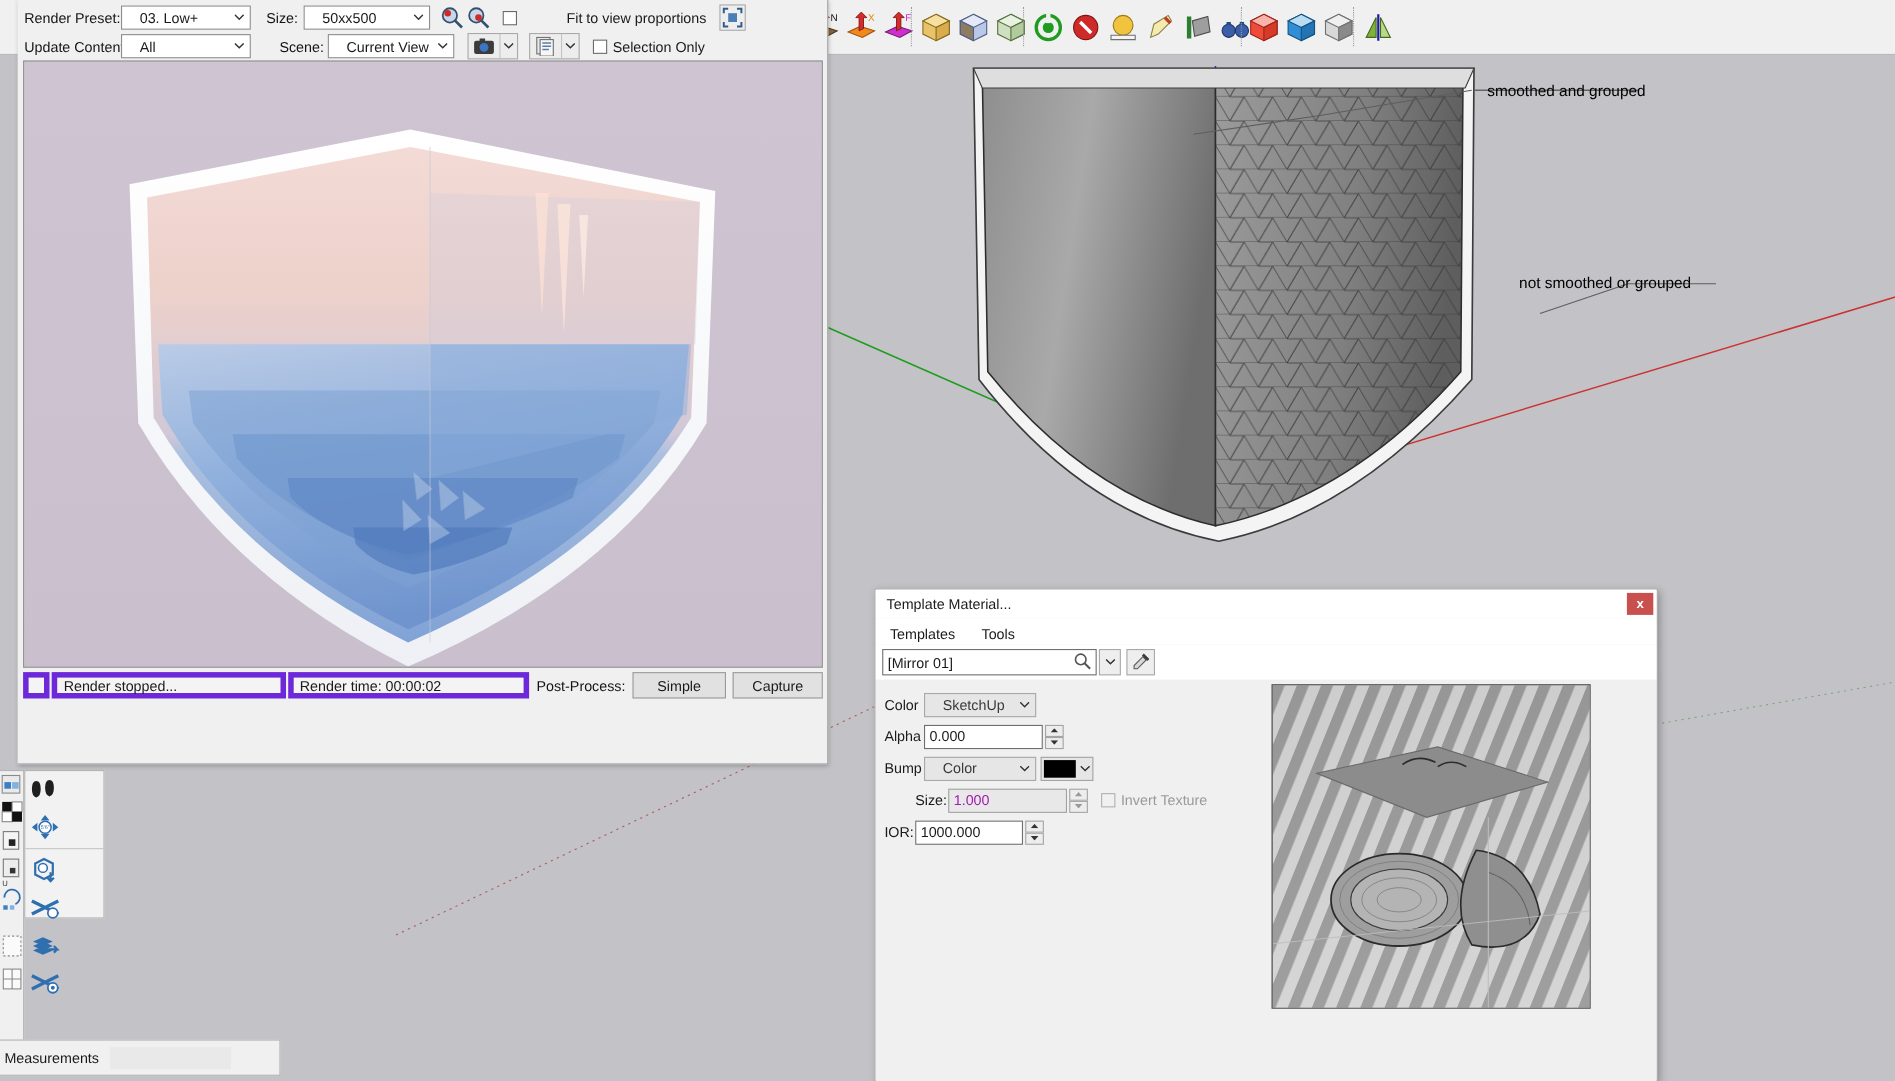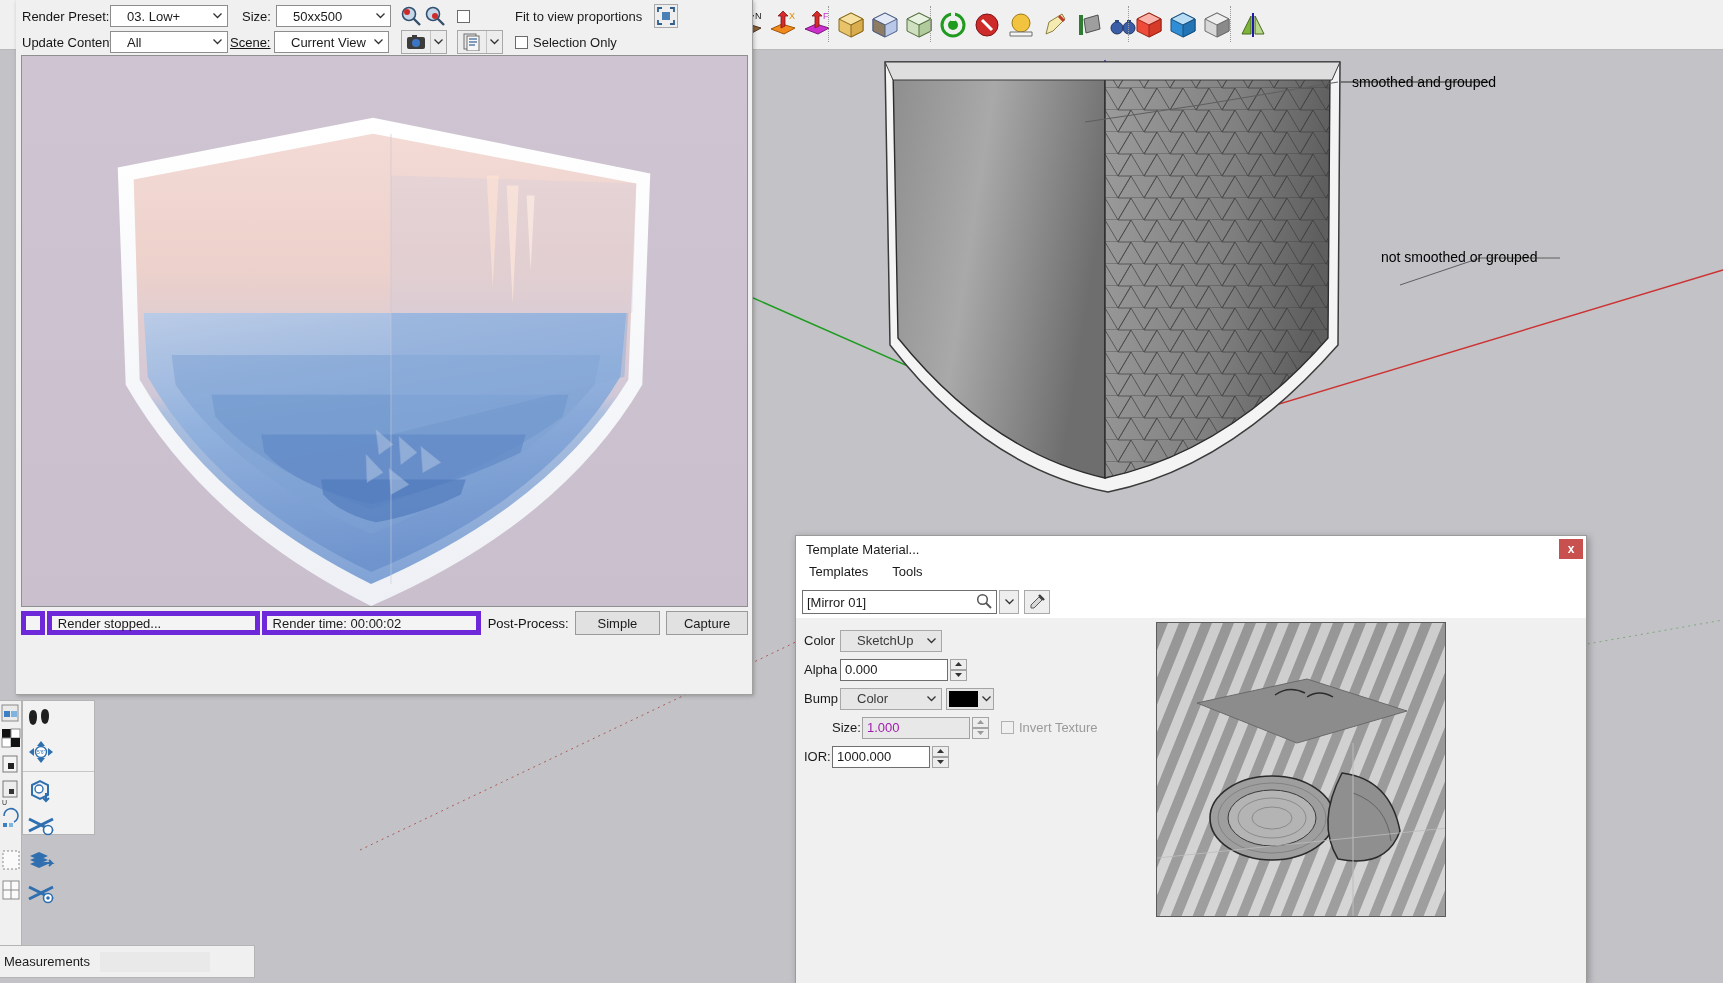--- a/index.html
+++ b/index.html
@@ -114,35 +114,35 @@
 
   .measurements {
     position: absolute; left: 0px; top: 945px; width: 255px; height: 33px;
     background: #f0f0f0; border: 1px solid #b4b4b4; border-left: none;
     display: flex; align-items: center; padding-left: 4px; font-size: 13px;
   }
   .meas-field { margin-left: 10px; width: 110px; height: 20px; background: #e9e9e9; }
 
   
   .tm-dialog {
-    position: absolute; left: 795px; top: 535px; width: 792px; height: 448px;
+    position: absolute; left: 795px; top: 535px; width: 712px; height: 448px;
     background: #f0f0f0; border: 1px solid #9a9a9a;
     box-shadow: 2px 2px 7px rgba(0,0,0,0.28);
   }
   .tm-titlebar {
     height: 26px; background: #ffffff; position: relative;
     display: flex; align-items: center; padding-left: 10px; font-size: 13px;
   }
   .tm-close {
     position: absolute; right: 3px; top: 3px; width: 24px; height: 20px;
     background: #c8504f; color: #fff; display: flex; align-items: center; justify-content: center;
     font-size: 12px; font-weight: bold; cursor: pointer;
   }
   .tm-menubar {
-    height: 24px; background: #ffffff; display: flex; align-items: flex-start;
+    height: 24px; background: #ffffff; display: flex; align-items: flex-end;
     padding-left: 10px; gap: 18px; font-size: 13px;
   }
   .tm-menu-item { cursor: pointer; padding: 2px 3px; }
 
   .tm-searchrow {
     height: 32px; background: #ffffff; display: flex; align-items: center;
     padding: 0 6px; gap: 2px;
   }
   .tm-search {
     width: 195px; height: 24px; border: 1px solid #6f6f6f; background: #fff;
@@ -411,21 +411,21 @@
       <div class="ctl-row">
         <span class="ctl-label" style="width:88px;">Update Content:</span>
         <div class="sel" style="width:118px;">
           <span>All</span>
           <span class="cv">
             <svg width="9" height="6">
                 <path d="M0.5 0.5 L4.5 4.5 L8.5 0.5" fill="none" stroke="#333" stroke-width="1.3"></path>
               </svg>
           </span>
         </div>
-        <span class="ctl-label" style="margin-left:2px; width:44px;text-decoration:underline;">Scene:</span>
+        <span class="ctl-label" style="margin-left:26px; width:44px;">Scene:</span>
         <div class="sel" style="width:115px;">
           <span>Current View</span>
           <span class="cv">
             <svg width="9" height="6">
                 <path d="M0.5 0.5 L4.5 4.5 L8.5 0.5" fill="none" stroke="#333" stroke-width="1.3"></path>
               </svg>
           </span>
         </div>
         <div class="splitbtn" style="margin-left:12px;">
           <span class="main">

